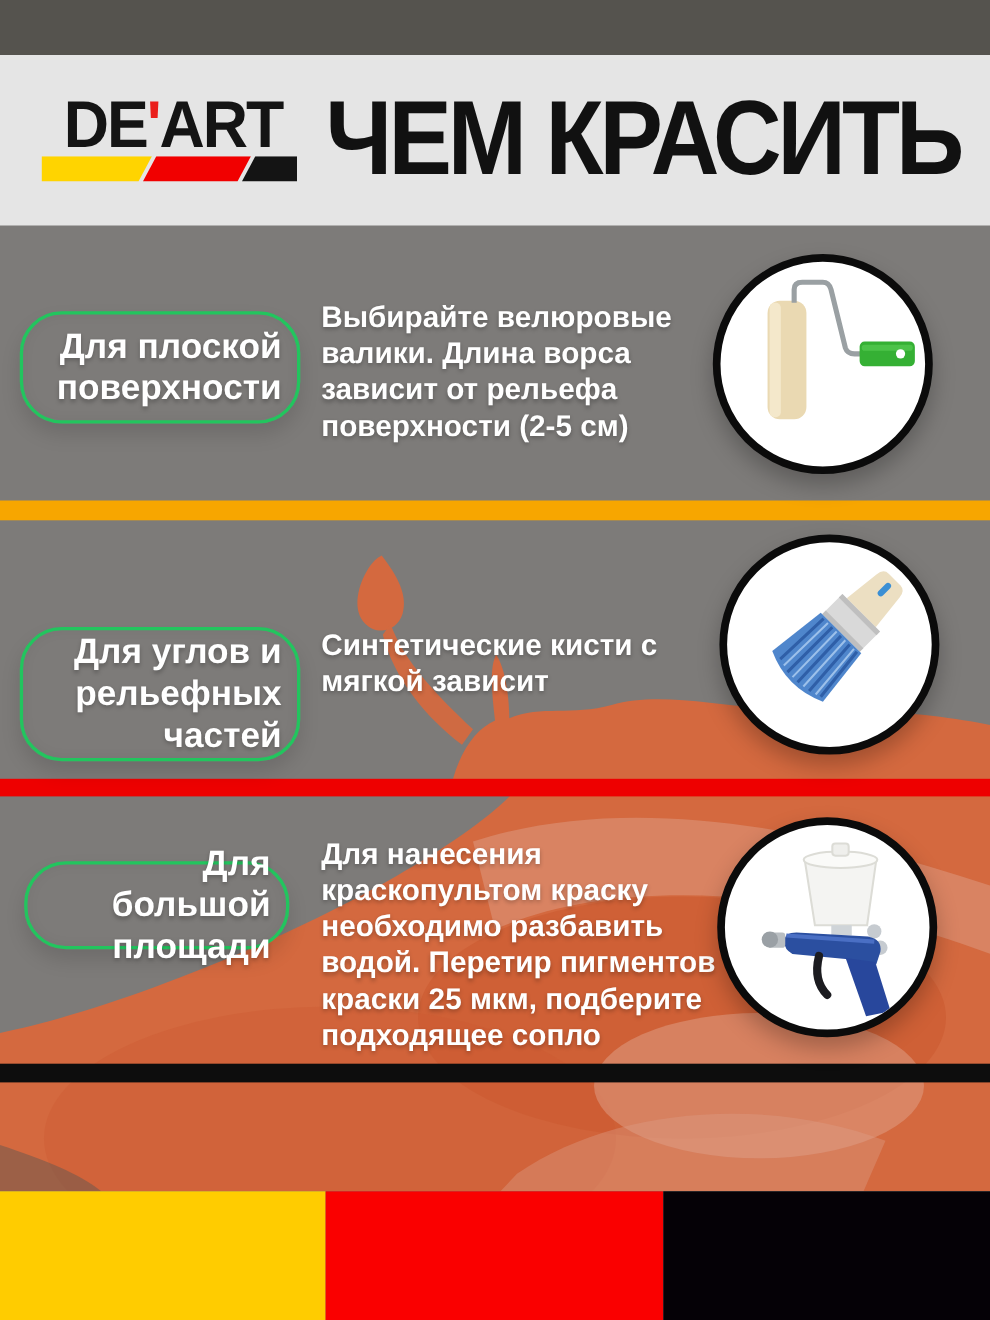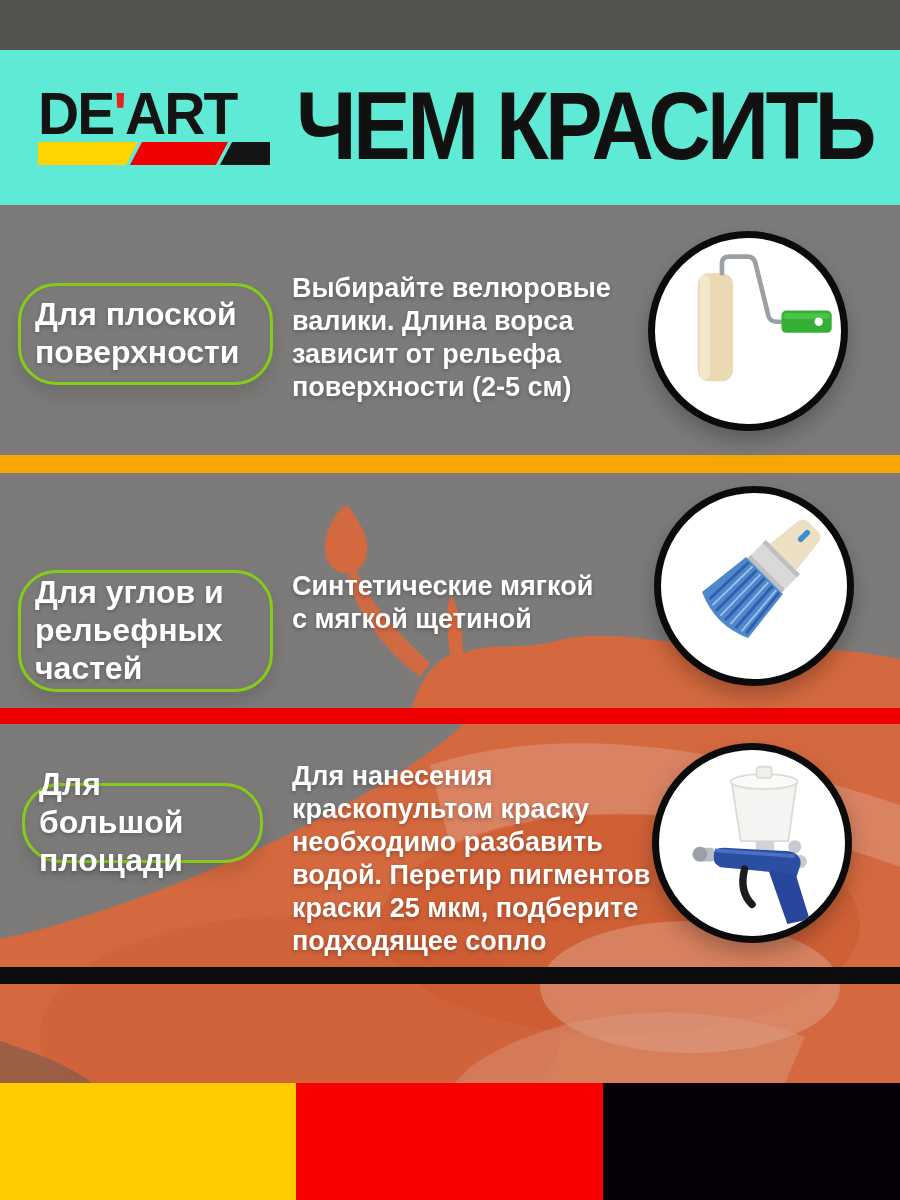--- a/index.html
+++ b/index.html
@@ -33,22 +33,22 @@
   
   .splash{position:absolute;left:0;top:205px;width:900px;height:878px;display:block;}
   
   .bar{position:absolute;left:0;width:900px;}
   .bar-orange{top:455px;height:18px;}
   .bar-red{top:708px;height:16px;}
   .bar-black{top:967px;height:17px;}
   
   .pill{
     position:absolute;
-    border:3px solid #84cc16;border-radius:38px;
-    color:#fff;font-weight:700;text-align:left;
+    border:3px solid #22c55e;border-radius:38px;
+    color:#fff;font-weight:700;text-align:right;
     display:flex;align-items:center;justify-content:center;
     font-size:32px;line-height:1.18;
     text-shadow:0 2px 4px rgba(0,0,0,.25);
     box-shadow:0 10px 18px rgba(0,0,0,.12), inset 0 0 12px rgba(0,0,0,.05);
     padding:6px 14px;box-sizing:border-box;
   }
   .pill-1{left:18px;top:283px;width:255px;height:102px;}
   .pill-2{left:18px;top:538px;width:255px;height:122px;margin-top:32px;}
   .pill-3{left:22px;top:783px;width:241px;height:80px;}
   
@@ -98,21 +98,21 @@
     <ellipse cx="690" cy="782" rx="150" ry="66" fill="#e0a18a" opacity="0.5"></ellipse>
     <path d="M470 862 C560 800 700 792 805 832 L785 878 L455 878 Z" fill="#dd9d86" opacity="0.4"></path>
 
     <path class="wedge" d="M0 512 L470 512 C430 556 330 612 240 652 C150 692 60 722 0 734 Z" style="fill: rgb(125, 123, 121);"></path>
 
     <path d="M0 836 C42 850 72 862 92 878 L0 878 Z" fill="#6e5a4e" opacity="0.55"></path>
   </svg>
 
   <div class="top-bar" style="background: rgb(85, 83, 78);"></div>
 
-  <header class="header" style="background: #5eead4;">
+  <header class="header" style="background: #e5e5e5; text-align: right;">
     <div class="logo">
       <div class="logo-name"><span>DE</span><span class="apos">'</span><span>ART</span></div>
       <div class="stripe">
         <i class="s1" style="background: rgb(255, 212, 0);"></i>
         <i class="s2" style="background: rgb(241, 0, 0);"></i>
         <i class="s3" style="background: rgb(20, 20, 20);"></i>
       </div>
     </div>
     <h1 class="title" style="margin: 0px; color: rgb(17, 17, 17);">ЧЕМ КРАСИТЬ</h1>
   </header>
@@ -132,21 +132,21 @@
       <path d="M72 40 L72 27 Q72 20 80 20 L100 20 Q106 20 108 27 L122 84 Q124 90 131 90 L138 90" fill="none" stroke="#9aa0a3" stroke-width="5" stroke-linejoin="round"></path>
       <rect x="136" y="78" width="54" height="24" rx="5" fill="#35b034"></rect>
       <rect x="138" y="81" width="50" height="6" rx="3" fill="#52c84f" opacity="0.8"></rect>
       <circle cx="176" cy="90" r="4.5" fill="#ffffff"></circle>
     </svg>
   </div>
 
   <div class="pill pill-2">
     <span>Для углов и рельефных частей</span>
   </div>
-  <p class="desc desc-2">Синтетические мягкой с мягкой щетиной</p>
+  <p class="desc desc-2">Синтетические кисти с мягкой зависит</p>
   <div class="circle circle-2">
     <svg viewBox="0 0 200 200">
       <g transform="rotate(45 100 100)">
         <path d="M92 10 h16 q7 0 8 9 l4 37 h-40 l4 -37 q1 -9 8 -9 z" fill="#ecdfc2"></path>
         <rect x="97" y="16" width="6" height="16" rx="3" fill="#3b8fd4"></rect>
         <rect x="74" y="56" width="52" height="28" fill="#d9d9d9"></rect>
         <rect x="74" y="56" width="52" height="5" fill="#bfbfbf"></rect>
         <rect x="74" y="79" width="52" height="5" fill="#bfbfbf"></rect>
         <path d="M72 84 h56 l7 60 q-35 16 -70 0 z" fill="#4f86cc"></path>
         <path d="M78 86 l-2 58 M90 86 l0 62 M102 86 l2 62 M114 86 l4 60 M124 86 l6 56" stroke="#2f5fa8" stroke-width="3" fill="none"></path>

